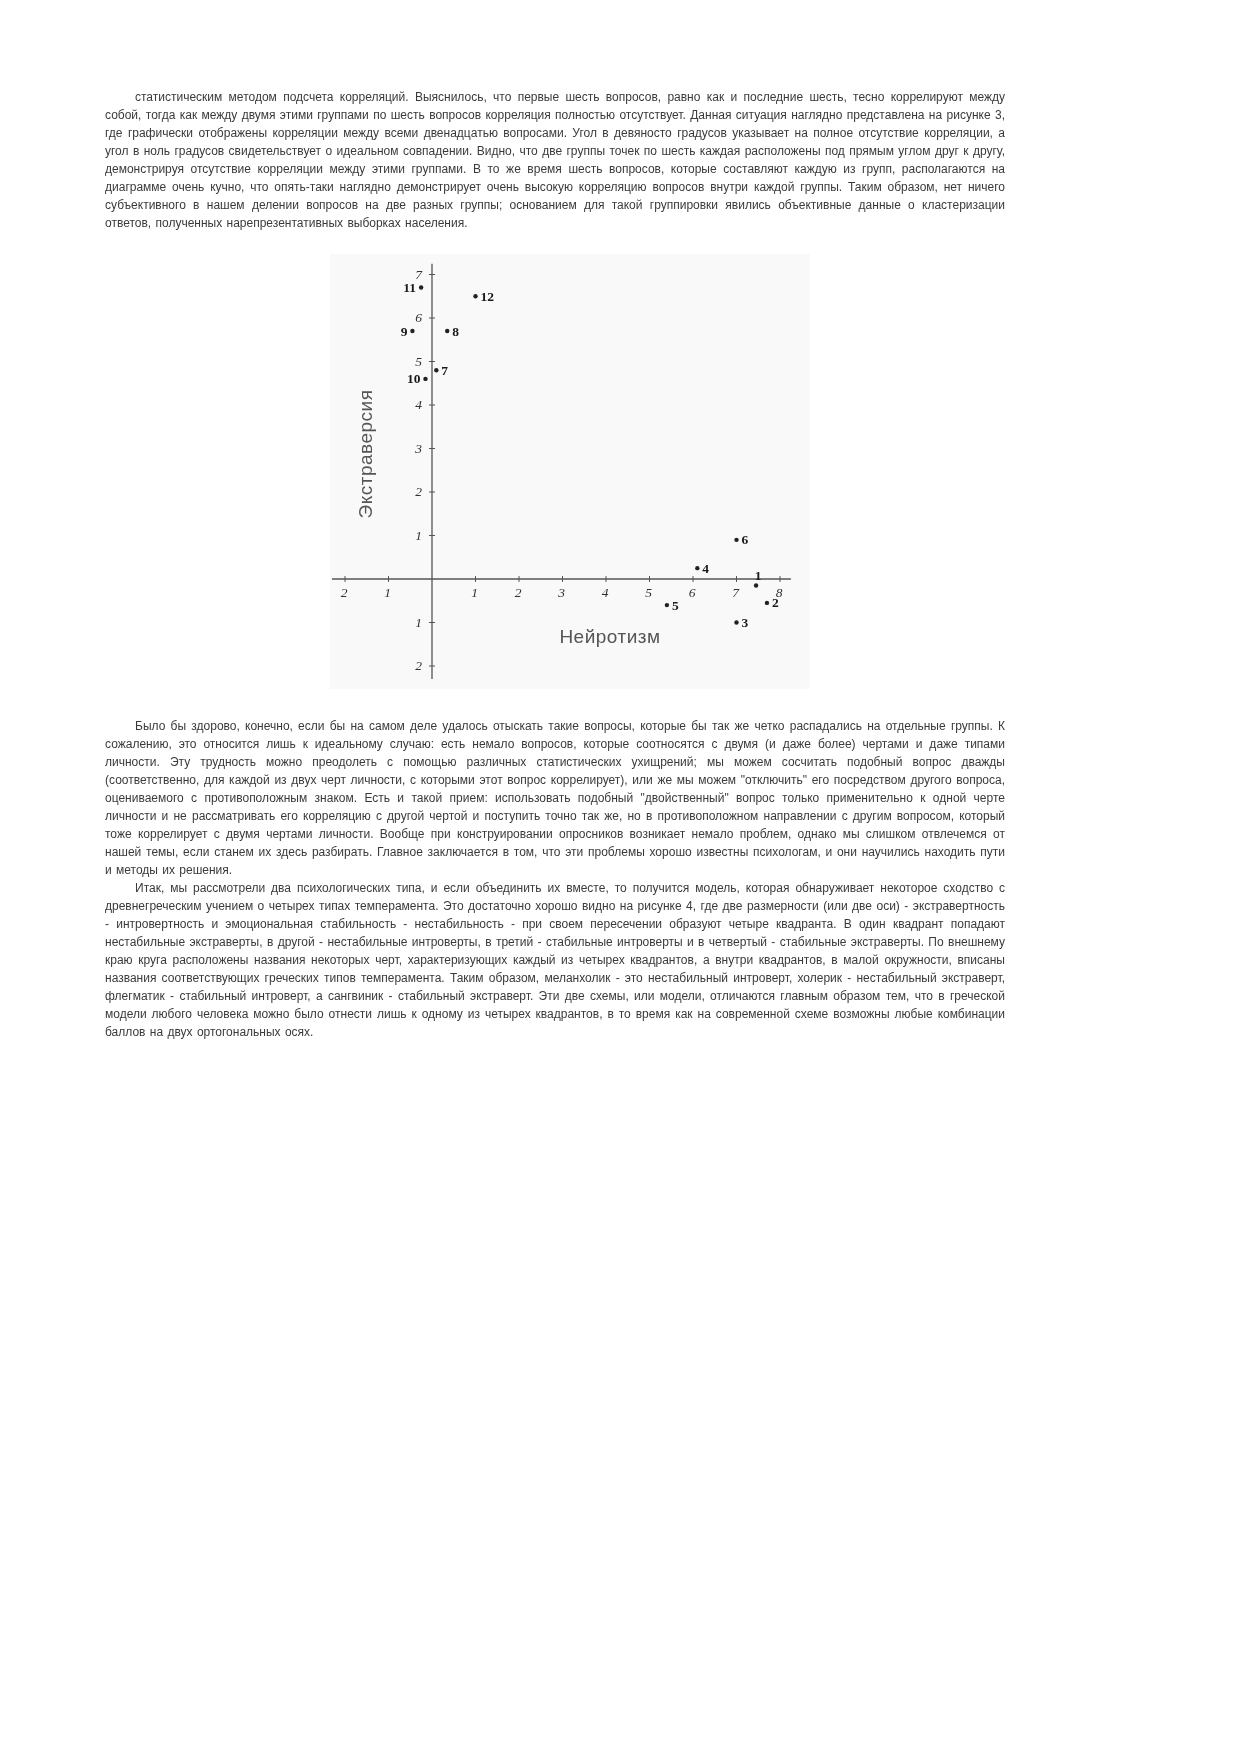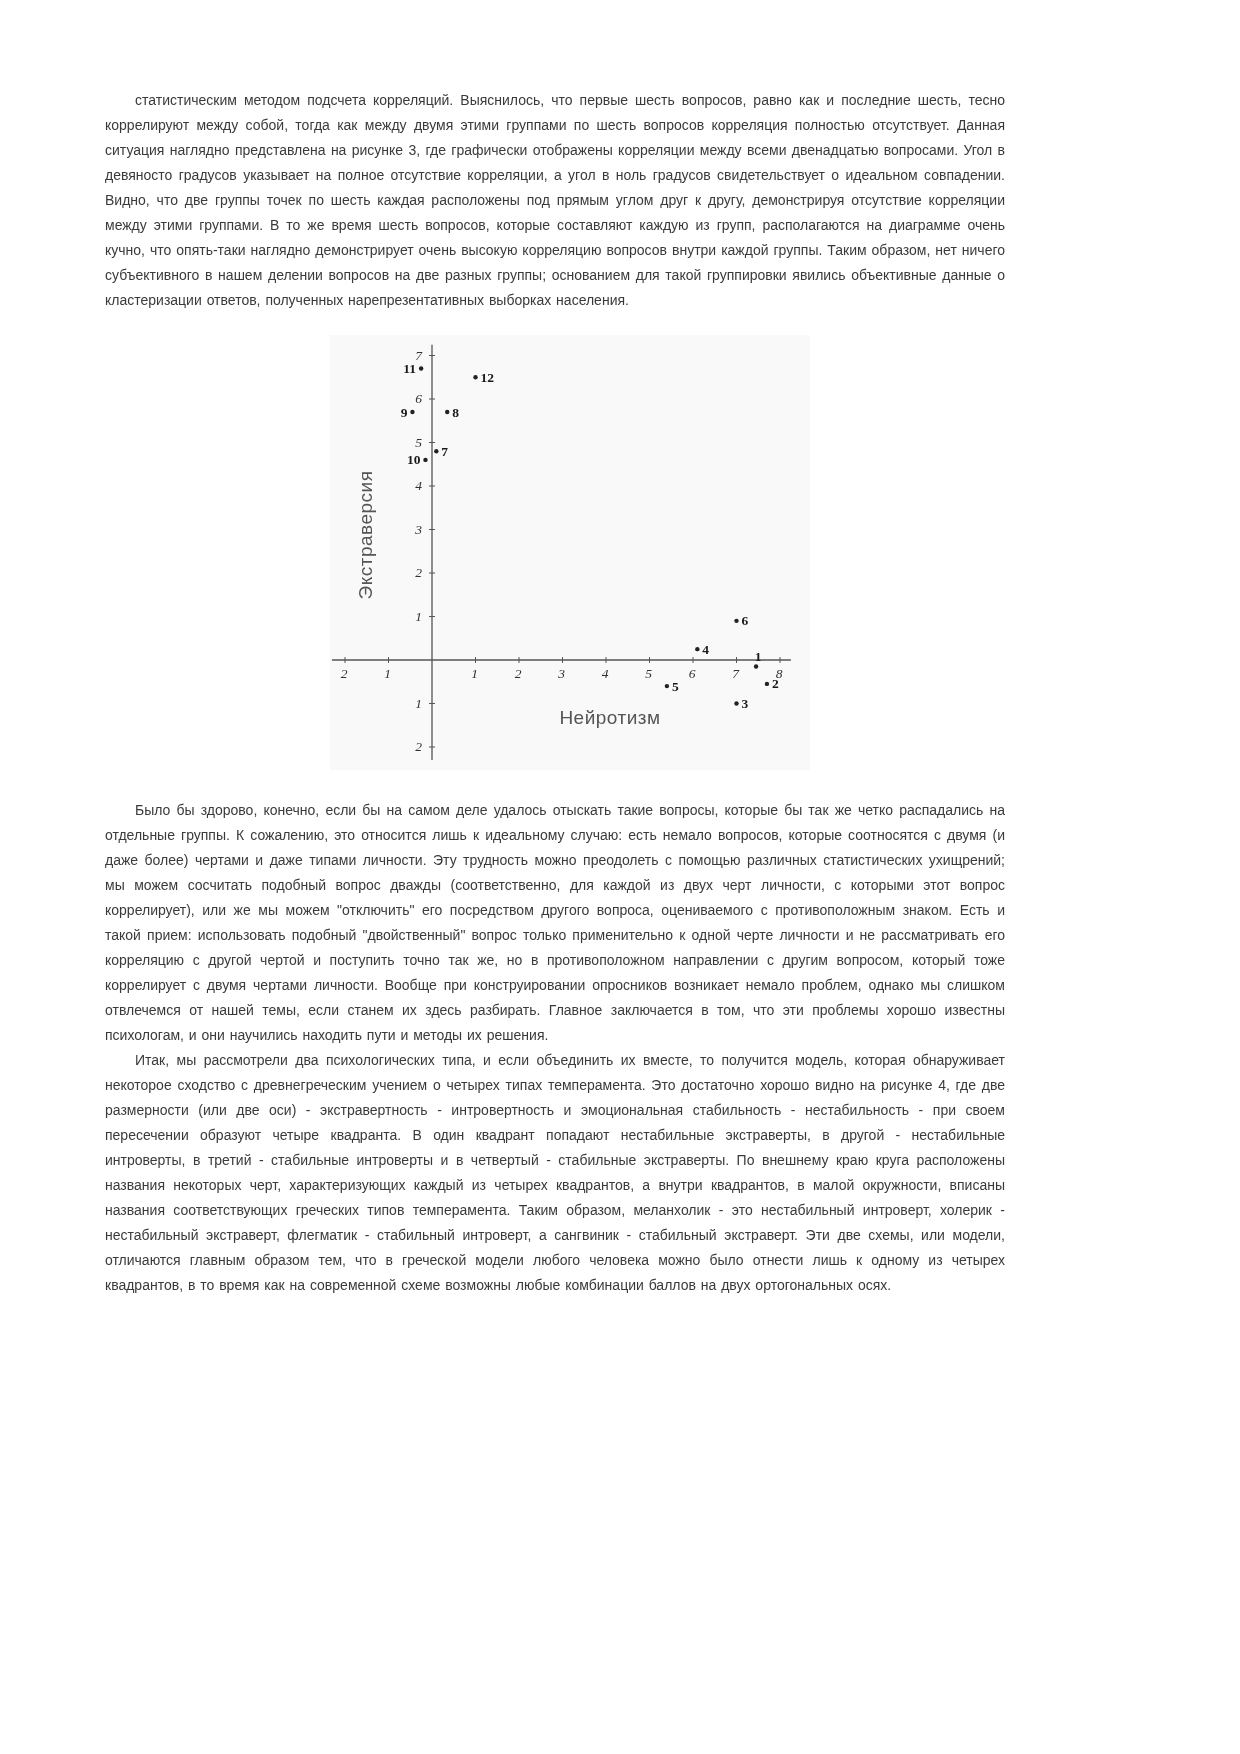--- a/index.html
+++ b/index.html
@@ -14,22 +14,22 @@
     color: #333333;
     position: relative;
     overflow: hidden;
   }
   .content {
     padding: 88px 0 0 105px;
     width: 900px;
   }
   p.para {
     margin: 0;
-    font-size: 14px;
-    line-height: 25px;
+    font-size: 12px;
+    line-height: 18px;
     text-align: justify;
     text-indent: 30px;
     color: #3a3a3a;
     word-spacing: 1px;
   }
   .figure {
     width: 480px;
     height: 435px;
     margin: 22px 0 28px 225px;
     background: #f9f9f9;

